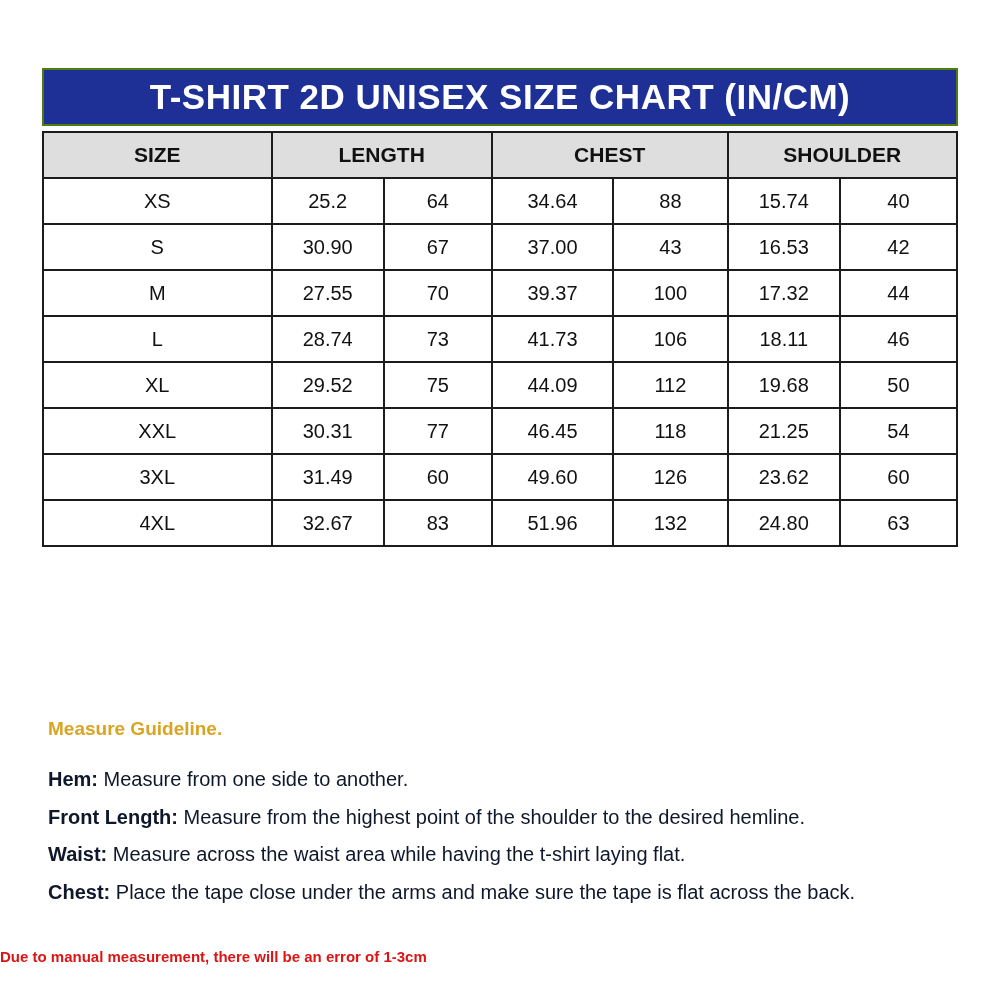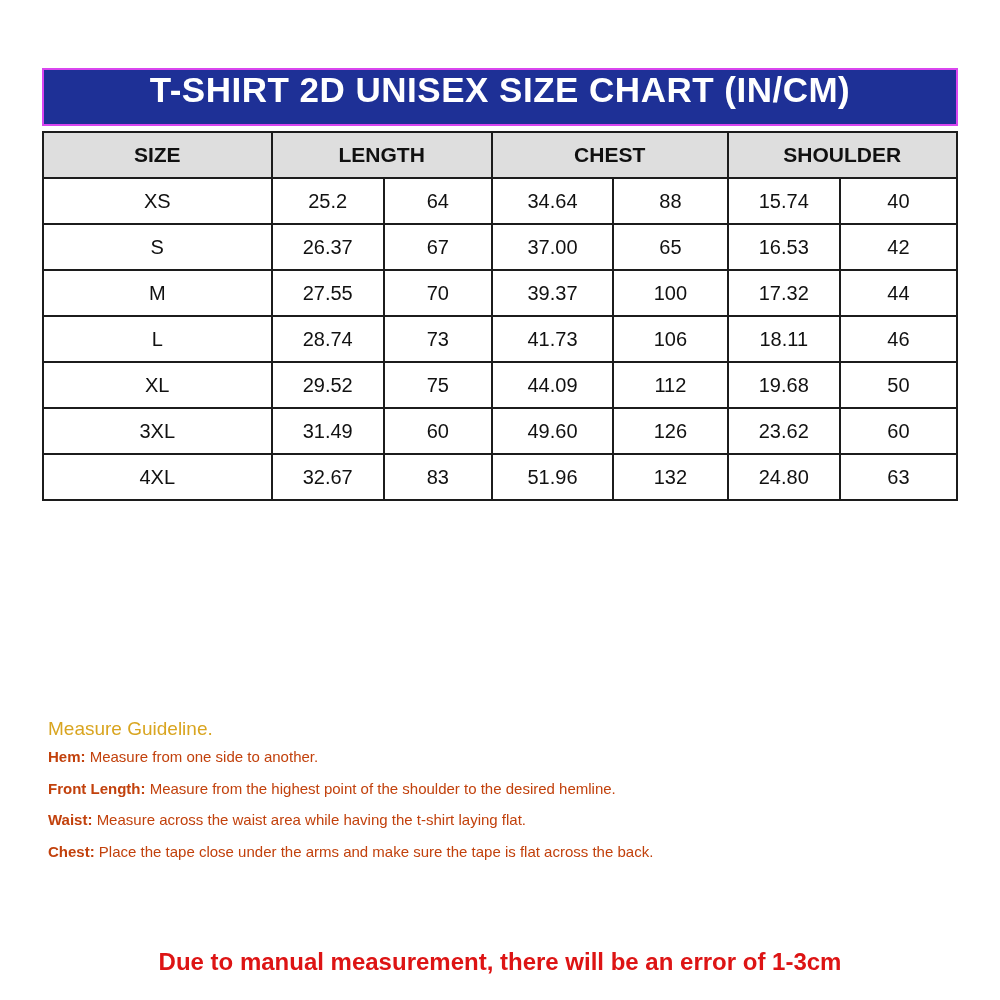--- a/index.html
+++ b/index.html
@@ -9,23 +9,23 @@
     font-family: "Liberation Sans", sans-serif;
     color: #111111;
     overflow: hidden;
   }
   .page { width: 1000px; height: 1000px; position: relative; }
 
   .chart-wrap { position: absolute; left: 42px; right: 42px; top: 68px; }
 
   .title-bar {
     background: var(--header_bg, #1e3096);
-    border: 2px solid #d946ef;
+    border: 2px solid #4d7c0f;
     height: 54px;
-    display: flex; align-items: flex-start; justify-content: center;
+    display: flex; align-items: center; justify-content: center;
   }
   .title-bar span {
     color: var(--header_text, #ffffff);
     font-size: 35px; font-weight: bold; letter-spacing: 0.5px;
     white-space: nowrap;
   }
 
   table.size-table {
     width: 100%;
     border-collapse: collapse;
@@ -43,31 +43,31 @@
   tr.group-row th {
     background: var(--group_row_bg, #dedede);
     font-size: 21px; font-weight: bold;
   }
   tr.unit-row th { font-weight: bold; background: #ffffff; }
   tbody td { font-weight: normal; background: #ffffff; }
 
   .guideline { position: absolute; left: 48px; right: 42px; top: 718px; }
   .g-heading {
     color: var(--guideline_heading, #d9a520);
-    font-size: 19px; font-weight: normal;
-    margin-bottom: 8px;
+    font-size: 19px; font-weight: bold;
+    margin-bottom: 28px;
   }
-  .g-item { font-size: 15px; margin-bottom: 14.5px; color: #c2410c; }
+  .g-item { font-size: 20px; margin-bottom: 14.5px; color: #0f172a; }
   .g-label { font-weight: bold; }
 
   .note {
     position: absolute; left: 0; right: 0; top: 948px;
-    text-align: center;
+    text-align: left;
     color: var(--note, #dd1414);
-    font-size: 24px; font-weight: bold;
+    font-size: 15px; font-weight: bold;
   }
 </style>
 </head>
 <body>
 
 <div class="page">
 
   <div class="chart-wrap">
     <div class="title-bar">
       <span>T-SHIRT 2D UNISEX SIZE CHART (IN/CM)</span>
@@ -96,24 +96,24 @@
     <td>XS</td>
     <td>25.2</td>
     <td>64</td>
     <td>34.64</td>
     <td>88</td>
     <td>15.74</td>
     <td>40</td>
   </tr>
           <tr>
     <td>S</td>
-    <td>26.37</td>
+    <td>30.90</td>
     <td>67</td>
     <td>37.00</td>
-    <td>65</td>
+    <td>43</td>
     <td>16.53</td>
     <td>42</td>
   </tr>
           <tr>
     <td>M</td>
     <td>27.55</td>
     <td>70</td>
     <td>39.37</td>
     <td>100</td>
     <td>17.32</td>
@@ -129,20 +129,29 @@
     <td>46</td>
   </tr>
           <tr>
     <td>XL</td>
     <td>29.52</td>
     <td>75</td>
     <td>44.09</td>
     <td>112</td>
     <td>19.68</td>
     <td>50</td>
+  </tr>
+          <tr>
+    <td>XXL</td>
+    <td>30.31</td>
+    <td>77</td>
+    <td>46.45</td>
+    <td>118</td>
+    <td>21.25</td>
+    <td>54</td>
   </tr>
           <tr>
     <td>3XL</td>
     <td>31.49</td>
     <td>60</td>
     <td>49.60</td>
     <td>126</td>
     <td>23.62</td>
     <td>60</td>
   </tr>

